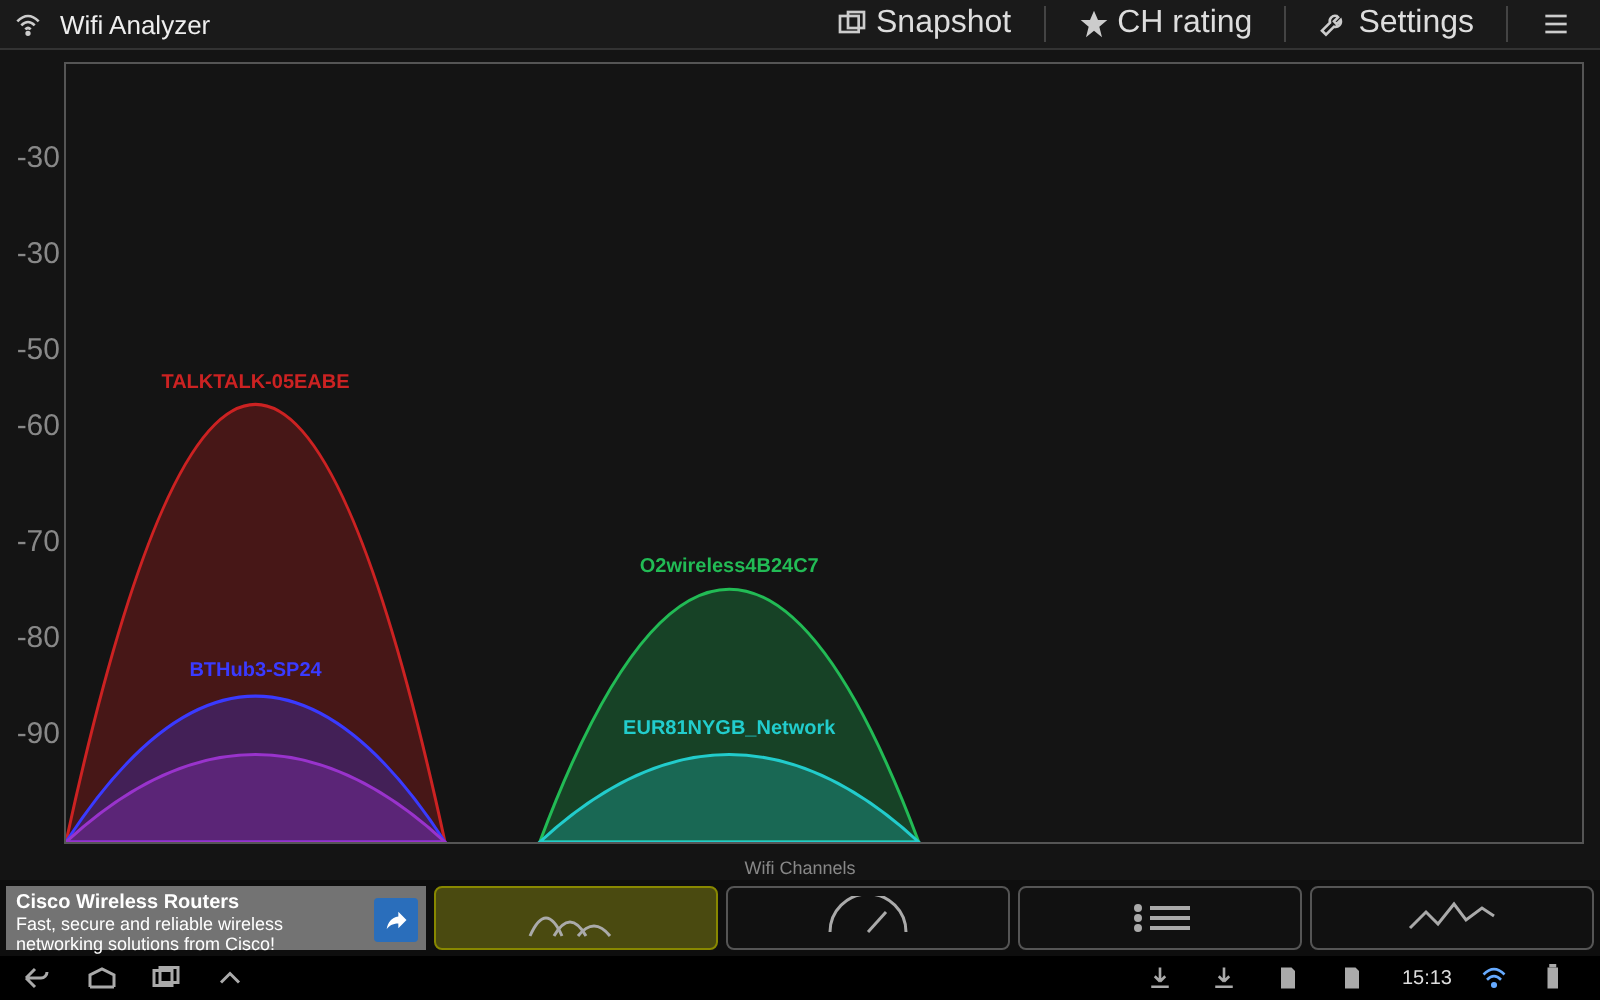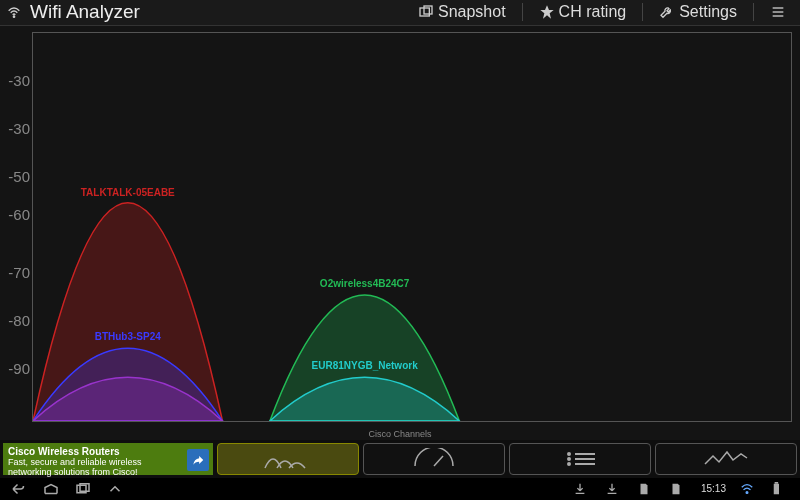--- a/index.html
+++ b/index.html
@@ -1,38 +1,38 @@
 <!DOCTYPE html>
 <html><head>
 <meta charset="utf-8">
 <style>
   * { box-sizing: border-box; margin: 0; padding: 0; }
   html, body { width: 800px; height: 500px; overflow: hidden; background: #000; font-family: Arial, sans-serif; color: #ccc; }
   .app { width: 800px; height: 500px; display: flex; flex-direction: column; background: #111; }
 
   
   .topbar { height: 28px; background: #1a1a1a; display: flex; align-items: center; padding: 0 6px; gap: 8px; border-bottom: 1px solid #333; }
-  .topbar .title { font-size: 19px; color: #eee; flex: 0 0 auto; }
+  .topbar .title { font-size: 13px; color: #eee; flex: 0 0 auto; }
   .topbar .spacer { flex: 1; }
   .topbar .tbtn { display: flex; align-items: center; gap: 4px; font-size: 16px; color: #ddd; padding: 3px 8px; cursor: pointer; }
   .topbar .icon { width: 16px; height: 16px; display: inline-flex; }
   .divider { width:1px; height:18px; background:#444; }
 
   
   .chartwrap { flex: 1; position: relative; background: #141414; display:flex; }
   .ylabel { position: absolute; left: 2px; top: 50%; transform: translateY(-50%) rotate(-90deg); transform-origin: center; font-size: 9px; color: #888; white-space:nowrap; }
   .ylabels { width: 32px; position: relative; }
   .ylab { position: absolute; right: 2px; font-size: 15px; color: #888; transform: translateY(-50%); }
   .plot { flex:1; position: relative; margin: 6px 8px 18px 0; border: 1px solid #555; background: #141414; overflow:hidden; }
   .xlabel { position:absolute; bottom:1px; left:50%; transform:translateX(-50%); font-size:9px; color:#888; }
   .netlabel { position:absolute; font-size:10px; font-weight:bold; transform:translateX(-50%); white-space:nowrap; }
 
   
   .tabs { height: 38px; background: #0e0e0e; display:flex; gap:4px; padding:3px; }
-  .ad { flex:0 0 210px; background:#4d7c0f; color:#fff; font-size:9px; padding:3px 28px 3px 5px; position:relative; }
+  .ad { flex:0 0 210px; background:#737373; color:#fff; font-size:9px; padding:3px 28px 3px 5px; position:relative; }
   .ad .adtitle { font-size:10px; font-weight:bold; display:block; }
   .adshare { position:absolute; right:4px; top:6px; width:22px; height:22px; background:#2a6ebb; border-radius:2px; display:flex; align-items:center; justify-content:center; }
   .tab { flex:1; border:1px solid #555; border-radius:4px; background:#111; display:flex; align-items:center; justify-content:center; cursor:pointer; }
   .tab.active { background:#4a4a10; border-color:#888800; }
 
   
   .sysbar { height: 24px; background: #000; display:flex; align-items:center; gap:14px; padding: 0 10px; color:#aaa; font-size:11px; }
   .sysbar .sysspacer { flex:1; }
   .sysicon { width:18px; height:14px; display:inline-flex; }
   .clock { font-size:10px; color:#ddd; }
@@ -105,21 +105,21 @@
       </div>
     <div class="plot" id="plot">
       <svg id="plotsvg" width="100%" height="100%" preserveAspectRatio="none" viewBox="0 0 758 384">
           <path d="M 0 384 Q 47.375 168 94.75 168 Q 142.125 168 189.5 384 Z" fill="#cc2222" fill-opacity="0.28" stroke="#cc2222" stroke-width="1.5"></path>
           <path d="M 0 384 Q 47.375 312 94.75 312 Q 142.125 312 189.5 384 Z" fill="#3a3aff" fill-opacity="0.28" stroke="#3a3aff" stroke-width="1.5"></path>
           <path d="M 0 384 Q 47.375 340.79999999999995 94.75 340.79999999999995 Q 142.125 340.79999999999995 189.5 384 Z" fill="#9933cc" fill-opacity="0.28" stroke="#9933cc" stroke-width="1.5"></path>
           <path d="M 236.875 384 Q 284.25 259.20000000000005 331.625 259.20000000000005 Q 379 259.20000000000005 426.375 384 Z" fill="#22bb55" fill-opacity="0.28" stroke="#22bb55" stroke-width="1.5"></path>
           <path d="M 236.875 384 Q 284.25 340.79999999999995 331.625 340.79999999999995 Q 379 340.79999999999995 426.375 384 Z" fill="#22cccc" fill-opacity="0.28" stroke="#22cccc" stroke-width="1.5"></path>
         </svg>
     <div class="netlabel" style="color: rgb(204, 34, 34); left: 94.75px; top: 154px;">TALKTALK-05EABE</div><div class="netlabel" style="color: rgb(58, 58, 255); left: 94.75px; top: 298px;">BTHub3-SP24</div><div class="netlabel" style="color: rgb(34, 187, 85); left: 331.625px; top: 245.2px;">O2wireless4B24C7</div><div class="netlabel" style="color: rgb(34, 204, 204); left: 331.625px; top: 326.8px;">EUR81NYGB_Network</div></div>
-    <div class="xlabel">Cisco Channels</div>
+    <div class="xlabel">Wifi Channels</div>
   </div>
 
   <div class="tabs">
     <div class="ad">
       <span class="adtitle">Cisco Wireless Routers</span>
       <span>Fast, secure and reliable wireless networking solutions from Cisco!</span>
       <span class="adshare">
         <svg viewBox="0 0 24 24" width="14" height="14" fill="#fff">
             <path d="M14 5l7 7-7 7v-4c-5 0-8 2-10 5 1-6 4-10 10-11V5z"></path>
           </svg>

